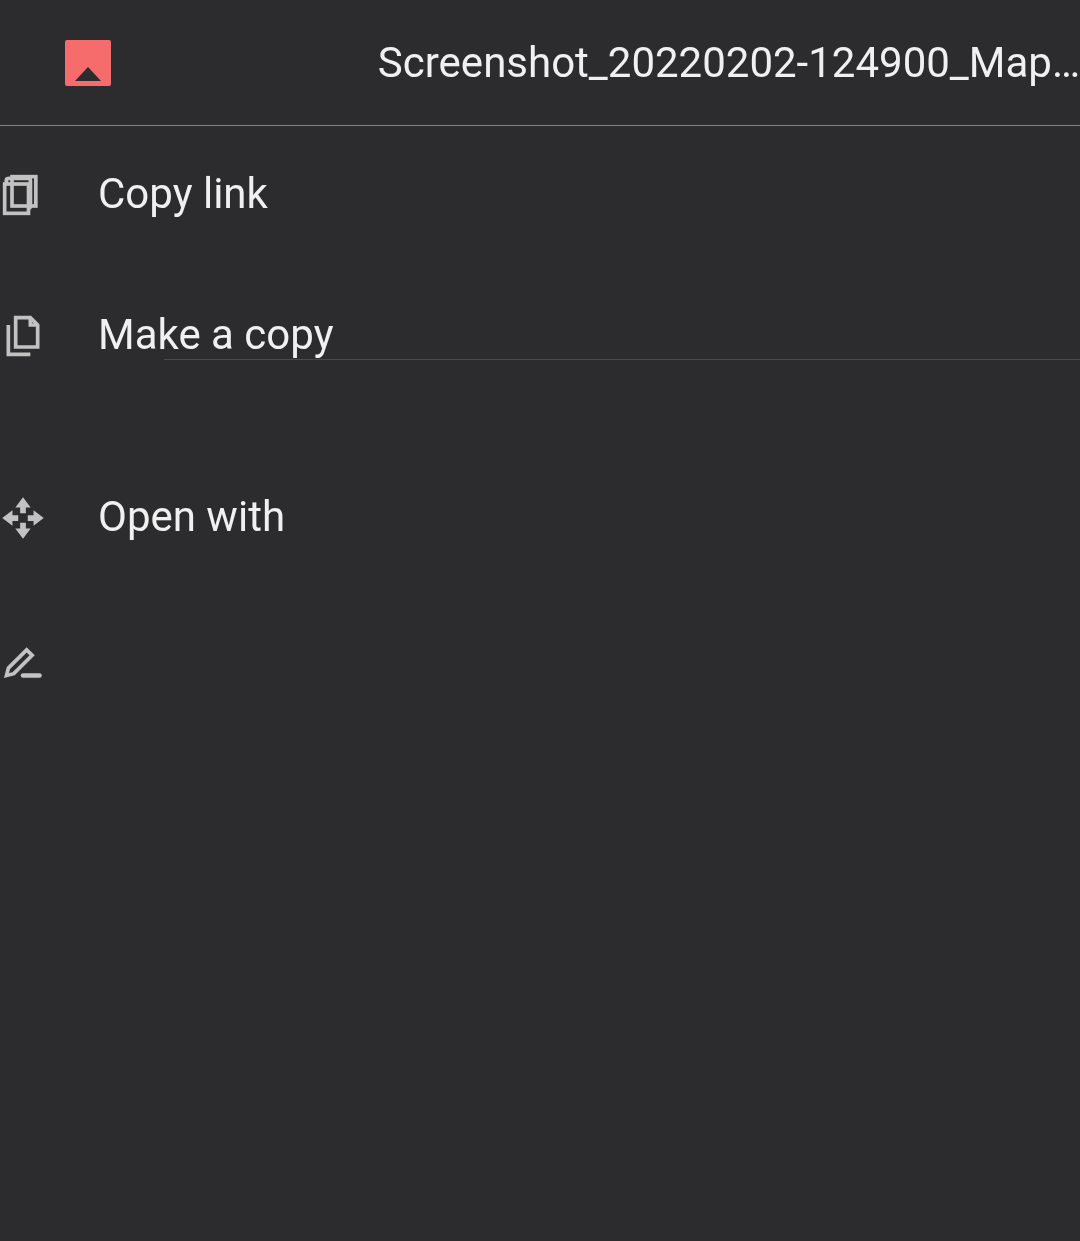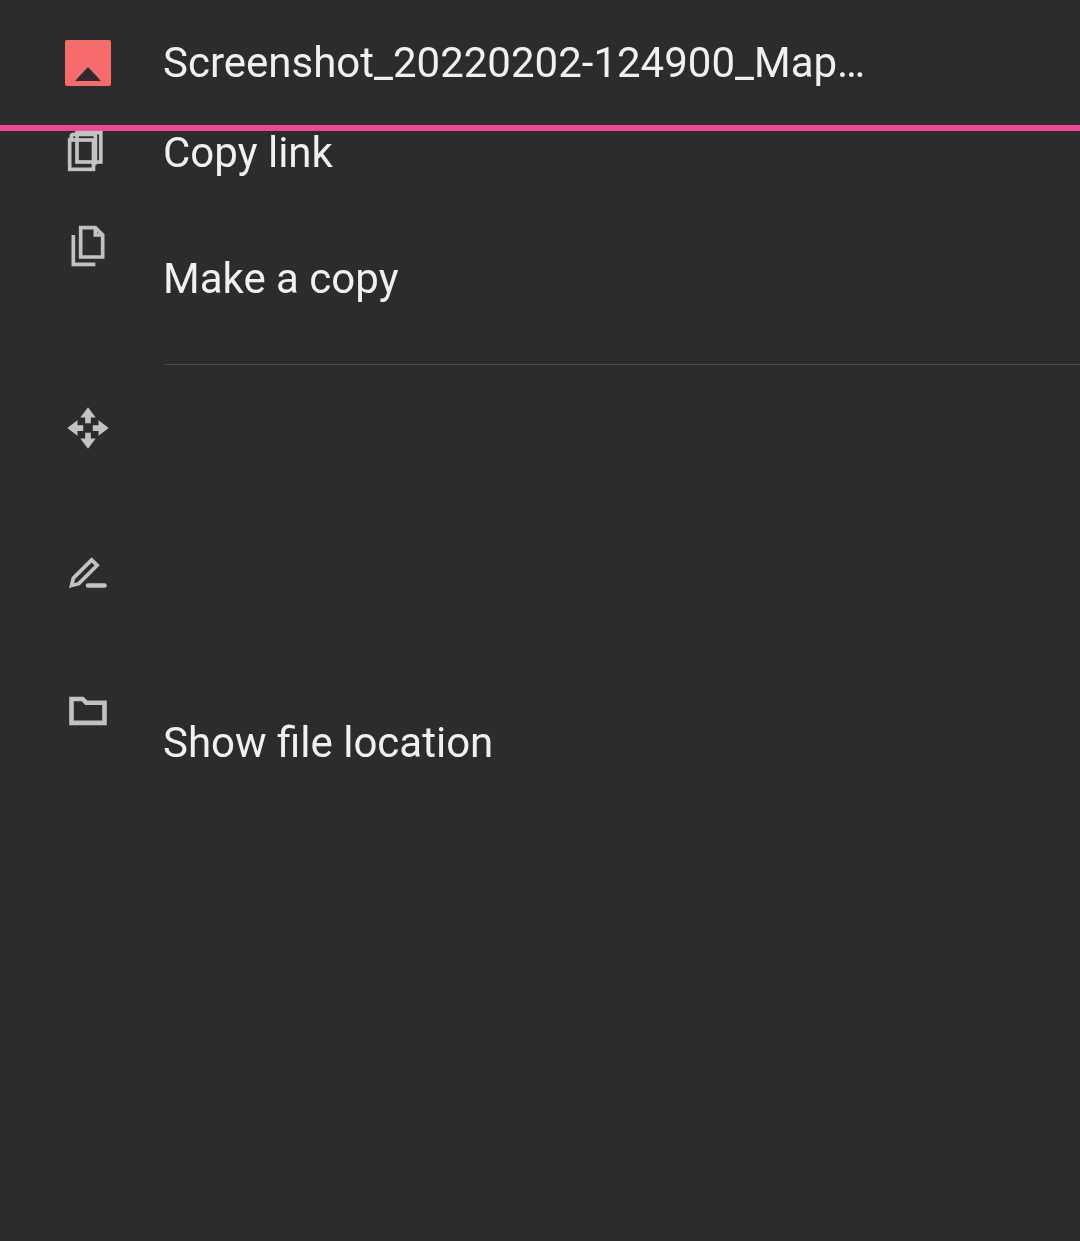--- a/index.html
+++ b/index.html
@@ -11,22 +11,23 @@
       background: #2c2c2e;
       color: #e8e8e8;
       font-family: Roboto, Arial, sans-serif;
       width: 1080px;
       height: 1241px;
       overflow: hidden;
     }
     .header {
       display: flex;
       align-items: center;
-      padding: 38px 12px 38px 65px;
-      border-bottom: 6px solid #ec4899;
+      padding: 38px 0 38px 65px;
+      border-bottom: 1px solid #ec4899;
+      justify-content: space-between;
     }
     .file-thumb {
       width: 46px;
       height: 46px;
       background: #f66b6b;
       border-radius: 2px;
       position: relative;
       flex-shrink: 0;
     }
     .file-thumb::before {
@@ -49,23 +50,22 @@
       max-width: 870px;
       font-weight: 400;
       color: #f0f0f0;
     }
     .menu {
       display: flex;
       flex-direction: column;
     }
     .menu-item {
       display: flex;
-      align-items: flex-start;
+      align-items: flex-end;
       height: 141px;
-      padding-left: 65px;
       cursor: pointer;
       position: relative;
     }
     .menu-item.partial-top {
       height: 115px;
       margin-top: -23px;
     }
     .menu-item.partial-top .icon-wrap {
       margin-top: 20px;
     }
@@ -149,34 +149,27 @@
 
   <div class="menu-item">
     <div class="icon-wrap">
       <svg viewBox="0 0 24 24" width="48" height="48">
         <path d="M12 2 L15 6 H13 V9 H11 V6 H9 Z" fill="#c2c2c2"></path>
         <path d="M12 22 L9 18 H11 V15 H13 V18 H15 Z" fill="#c2c2c2"></path>
         <path d="M2 12 L6 9 V11 H9 V13 H6 V15 Z" fill="#c2c2c2"></path>
         <path d="M22 12 L18 15 V13 H15 V11 H18 V9 Z" fill="#c2c2c2"></path>
       </svg>
     </div>
+    <div class="label">Open with</div>
   </div>
 
 
   <div class="menu-item">
     <div class="icon-wrap">
       <svg viewBox="0 0 24 24" width="44" height="44">
         <path d="M4 17 L14 7 L17 10 L7 20 L3 21 L4 17 Z" fill="none" stroke-width="2"></path>
         <path d="M12 21 H21" stroke-width="2.5" stroke-linecap="round"></path>
       </svg>
     </div>
   </div>
 
-  <div class="menu-item">
-    <div class="icon-wrap">
-      <svg viewBox="0 0 24 24" width="44" height="44">
-        <path d="M3 6 H9 L11 8 H21 V19 H3 Z" fill="none" stroke-width="2.5"></path>
-      </svg>
-    </div>
-    <div class="label">Show file location</div>
-  </div>
 
 </div>
 
 </body></html>

